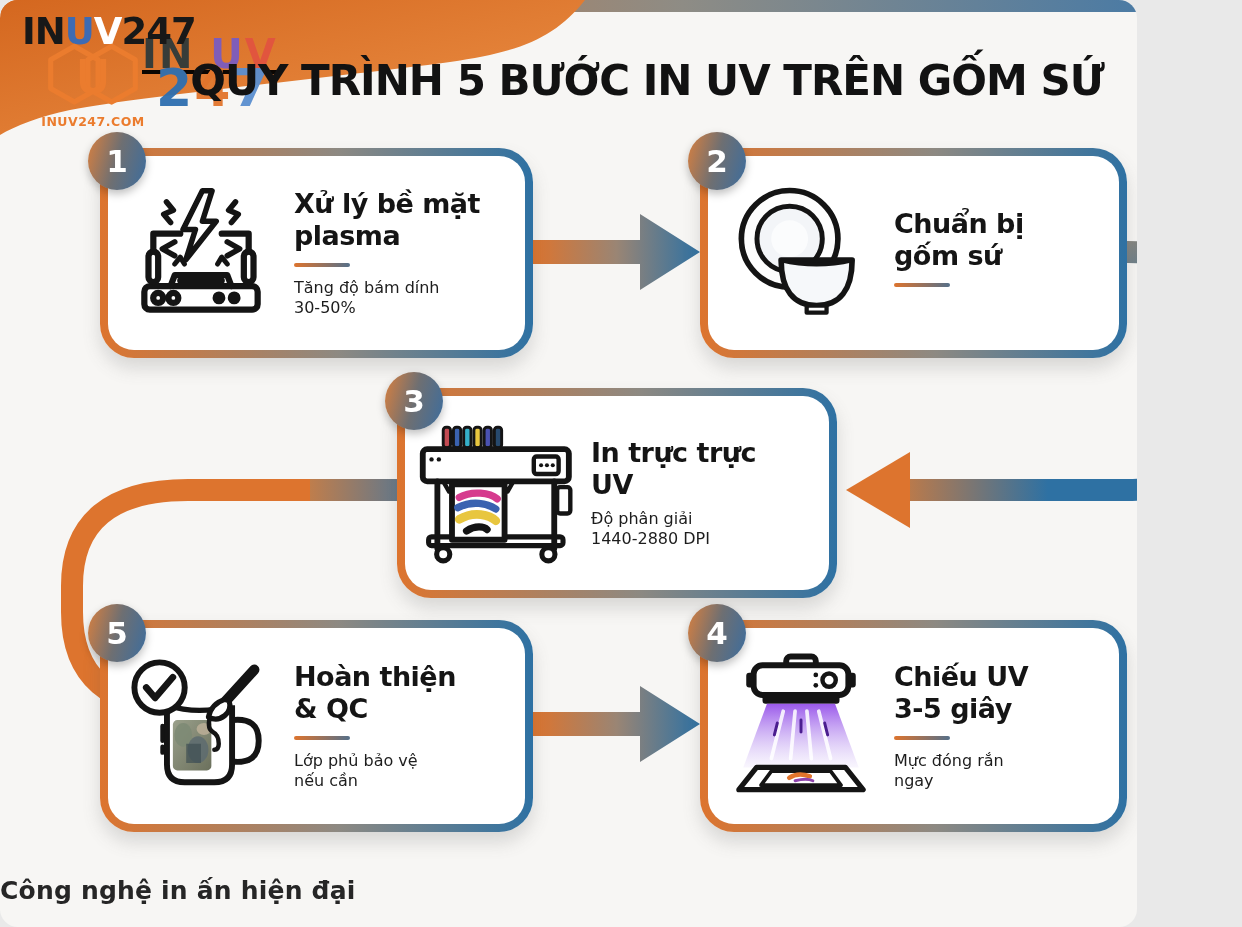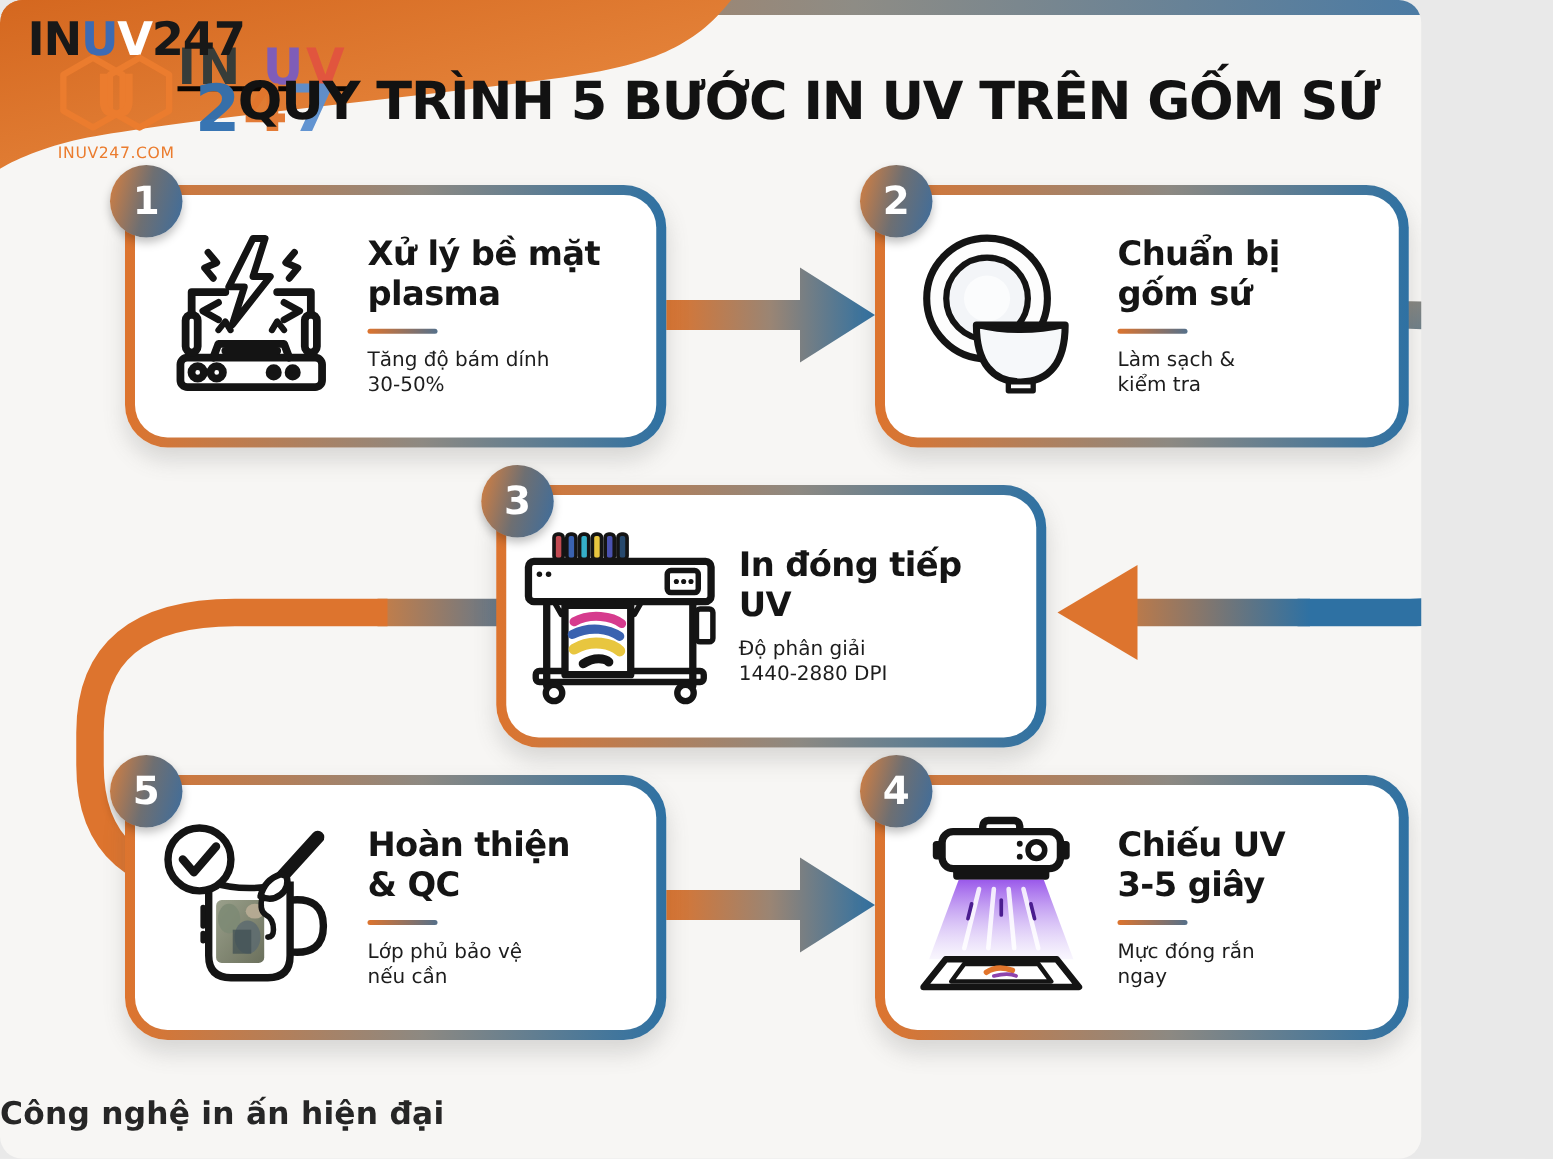--- a/index.html
+++ b/index.html
@@ -12,21 +12,21 @@
   
   .topbar{position:absolute;top:0;left:0;width:1242px;height:12px;
     background:linear-gradient(90deg,#d96e28 0%,#8e8c85 55%,#3c77ab 100%);z-index:1;}
   .swoosh{position:absolute;top:0;left:0;z-index:2;}
   .corner-brand{position:absolute;left:22px;top:10px;z-index:3;
     font-weight:800;font-size:37px;letter-spacing:-1px;white-space:nowrap;}
   .corner-brand .c-in,.corner-brand .c-num{color:#181818;}
   .corner-brand .c-u{color:#3d6bb3;}
   .corner-brand .c-v{color:#ffffff;}
   .hexlogo{position:absolute;left:38px;top:42px;z-index:3;width:110px;text-align:center;}
-  .hexlogo .site{display:block;margin-top:2px;font-size:12.5px;font-weight:400;
+  .hexlogo .site{display:block;margin-top:2px;font-size:12.5px;font-weight:700;
     color:#eb7c2e;letter-spacing:.5px;}
   .watermark{position:absolute;left:142px;top:34px;z-index:2;line-height:1;opacity:.95;}
   .watermark .row1{font-size:40px;font-weight:800;letter-spacing:2px;text-decoration:underline;}
   .watermark .row2{font-size:52px;font-weight:800;margin-top:-12px;margin-left:14px;letter-spacing:2px;}
   .w-in{color:#2f3a3a;} .w-u{color:#7a5cc0;} .w-v{color:#e2543f;}
   .w-2{color:#2e6fb0;} .w-4{color:#e2752c;} .w-7{color:#5b8fd0;}
   .main-title{position:absolute;left:0;top:56px;width:1242px;z-index:3;
     text-align:center;padding-left:52px;box-sizing:border-box;
     font-size:42px;font-weight:800;color:#121212;letter-spacing:-1px;white-space:nowrap;}
   
@@ -180,22 +180,20 @@
           <circle cx="42" cy="40" r="13" fill="#fbfcfd"></circle>
           <path d="M36,55 C36,76 45,87 61,87 C77,87 86,76 86,55 Z" fill="#f6f8fa" stroke="#141414" stroke-width="4" stroke-linejoin="round"></path>
           <path d="M36,55 Q61,61 86,55" fill="none" stroke="#141414" stroke-width="3"></path>
           <path d="M54,87 h14 v5 h-14 z" fill="#fff" stroke="#141414" stroke-width="3" stroke-linejoin="round"></path>
         </svg>
       </div>
       <div class="card-text">
         <div class="card-title">Chuẩn bị
 gốm sứ</div>
         <div class="divider"></div>
-        <div class="card-sub">Làm sạch &amp;
-kiểm tra</div>
       </div>
     </div>
   </div>
 
   <div class="card card-3">
     <div class="badge">3</div>
     <div class="card-inner">
       <div class="icon-box">
         <svg width="168" height="148" viewBox="0 0 115 100">
           <g stroke="#141414" fill="none" stroke-width="4" stroke-linejoin="round" stroke-linecap="round">
@@ -221,21 +219,21 @@
             <rect x="98" y="46" width="9" height="18" rx="2" stroke-width="3"></rect>
             <rect x="26" y="44" width="36" height="38" fill="#ffffff"></rect>
             <path d="M31,53 C40,48 52,50 57,54" stroke="#d63b8e" stroke-width="5"></path>
             <path d="M30,60 C40,55 50,57 56,61" stroke="#3a62b0" stroke-width="5"></path>
             <path d="M31,68 C41,62 52,65 56,69" stroke="#e8c63f" stroke-width="6"></path>
             <path d="M36,76 C42,72 48,73 50,75" stroke="#141414" stroke-width="5"></path>
           </g>
         </svg>
       </div>
       <div class="card-text">
-        <div class="card-title">In đóng tiếp
+        <div class="card-title">In trực trực
 UV</div>
         <div class="card-sub" style="margin-top:8px;">Độ phân giải
 1440-2880 DPI</div>
       </div>
     </div>
   </div>
 
   <div class="card card-4">
     <div class="badge">4</div>
     <div class="card-inner">

